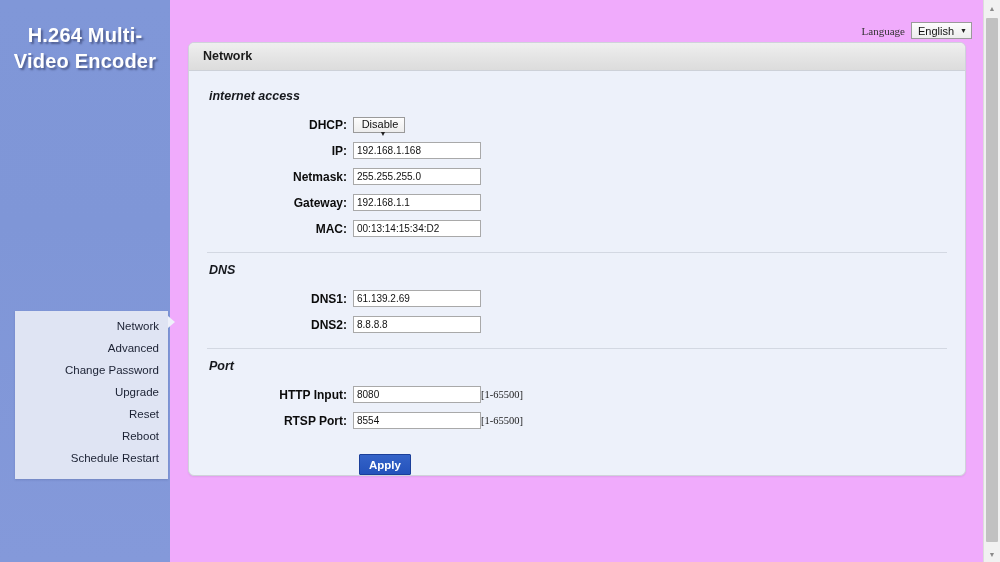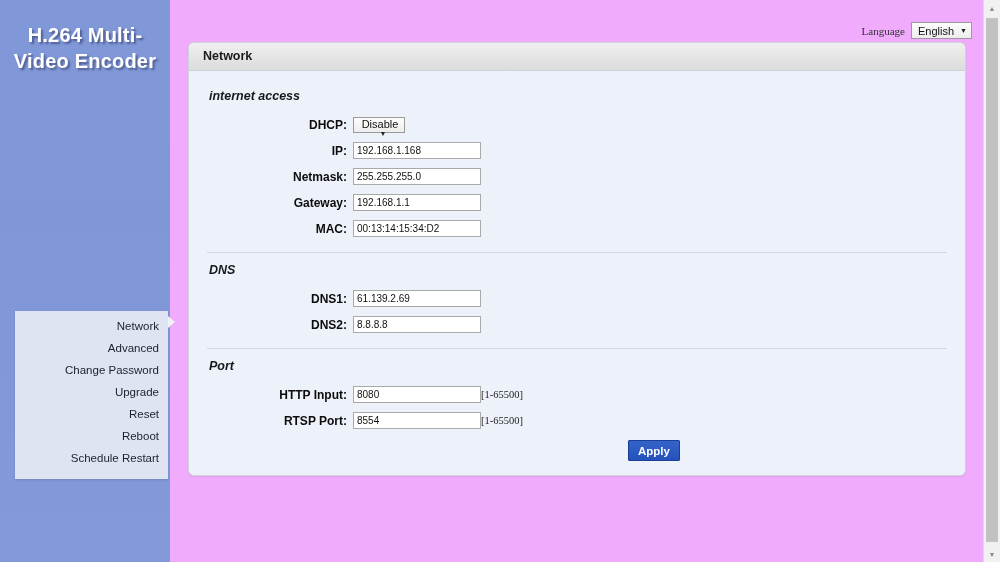--- a/index.html
+++ b/index.html
@@ -195,21 +195,21 @@
     outline: none;
   }
   .finput.wide { width: 128px; }
   .hint {
     font-family: "Liberation Serif", serif;
     font-size: 10.5px;
     color: #1a1a1a;
   }
   #dhcp-select { min-width: 52px; height: 16px; flex-direction: column; }
 
-  #apply-row { margin-top: 7px; justify-content: center; }
+  #apply-row { margin-top: 21px; }
   #apply-btn {
     margin-left: 154px;
     width: 52px;
     height: 21px;
     background: linear-gradient(to bottom, #3463c8, #2452bb);
     border: 1px solid #1b3f99;
     color: #ffffff;
     font-size: 11.5px;
     font-weight: bold;
     font-family: "Liberation Sans", sans-serif;

